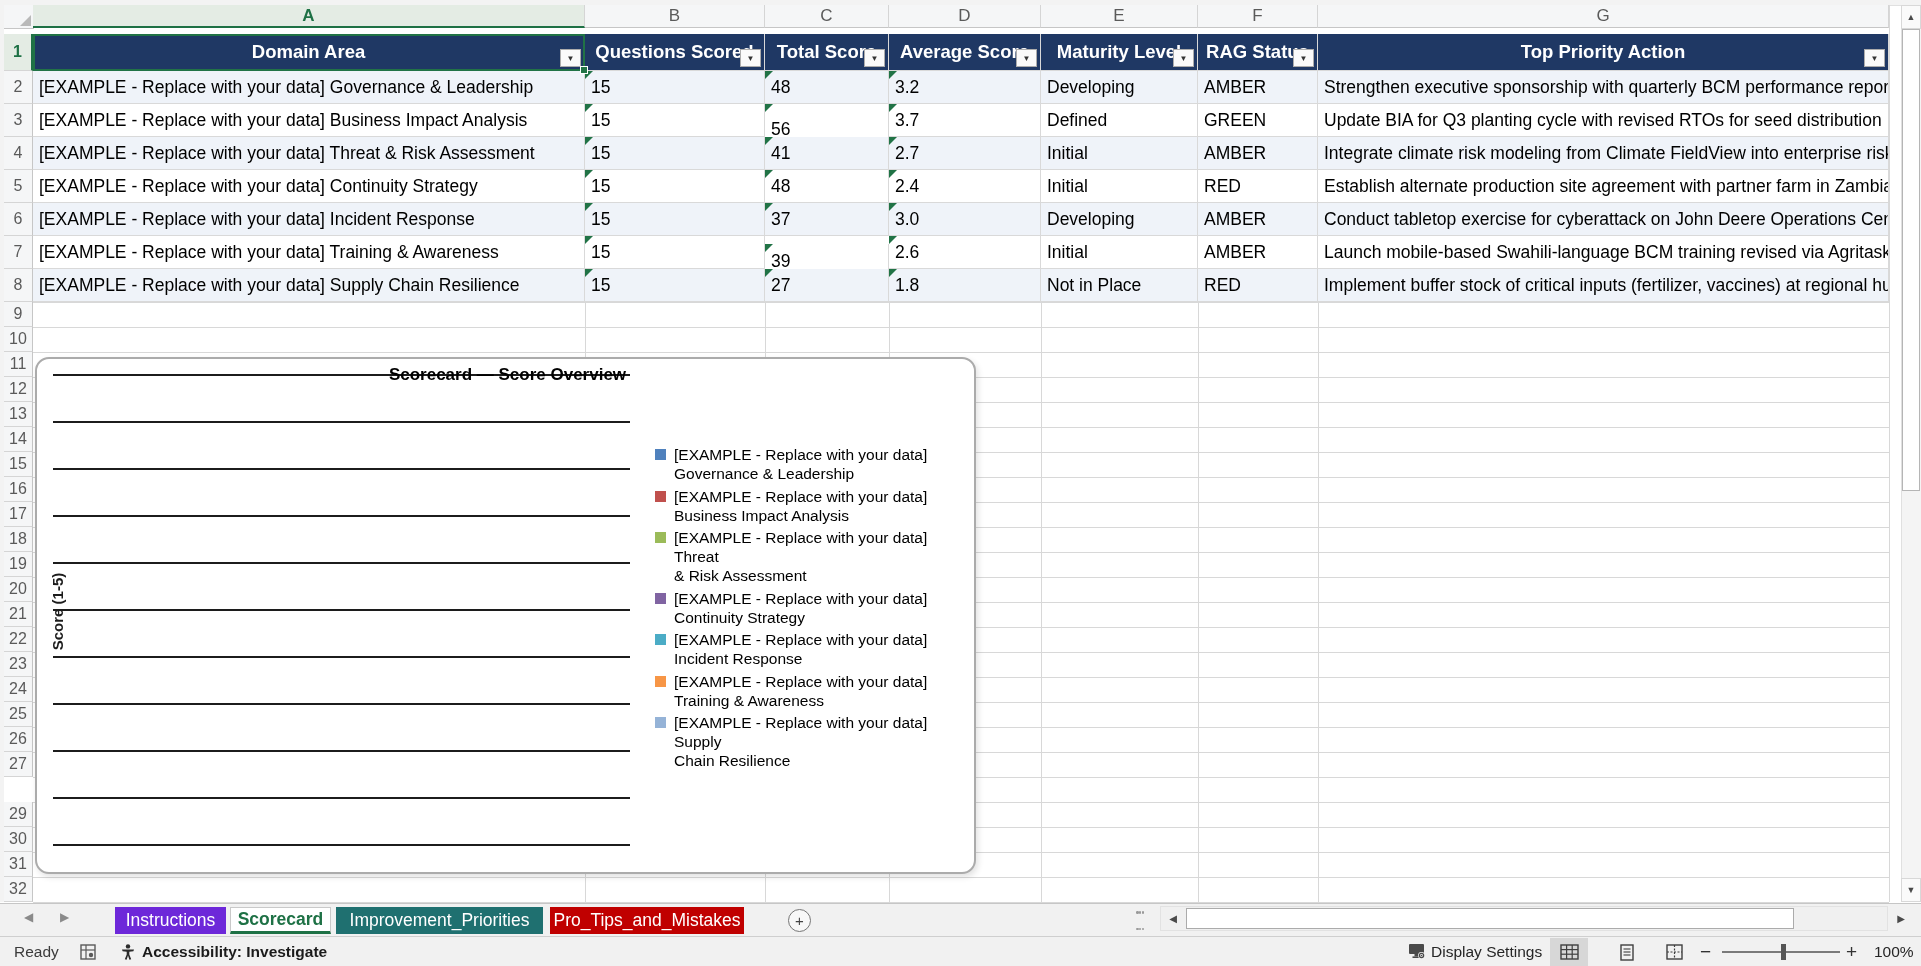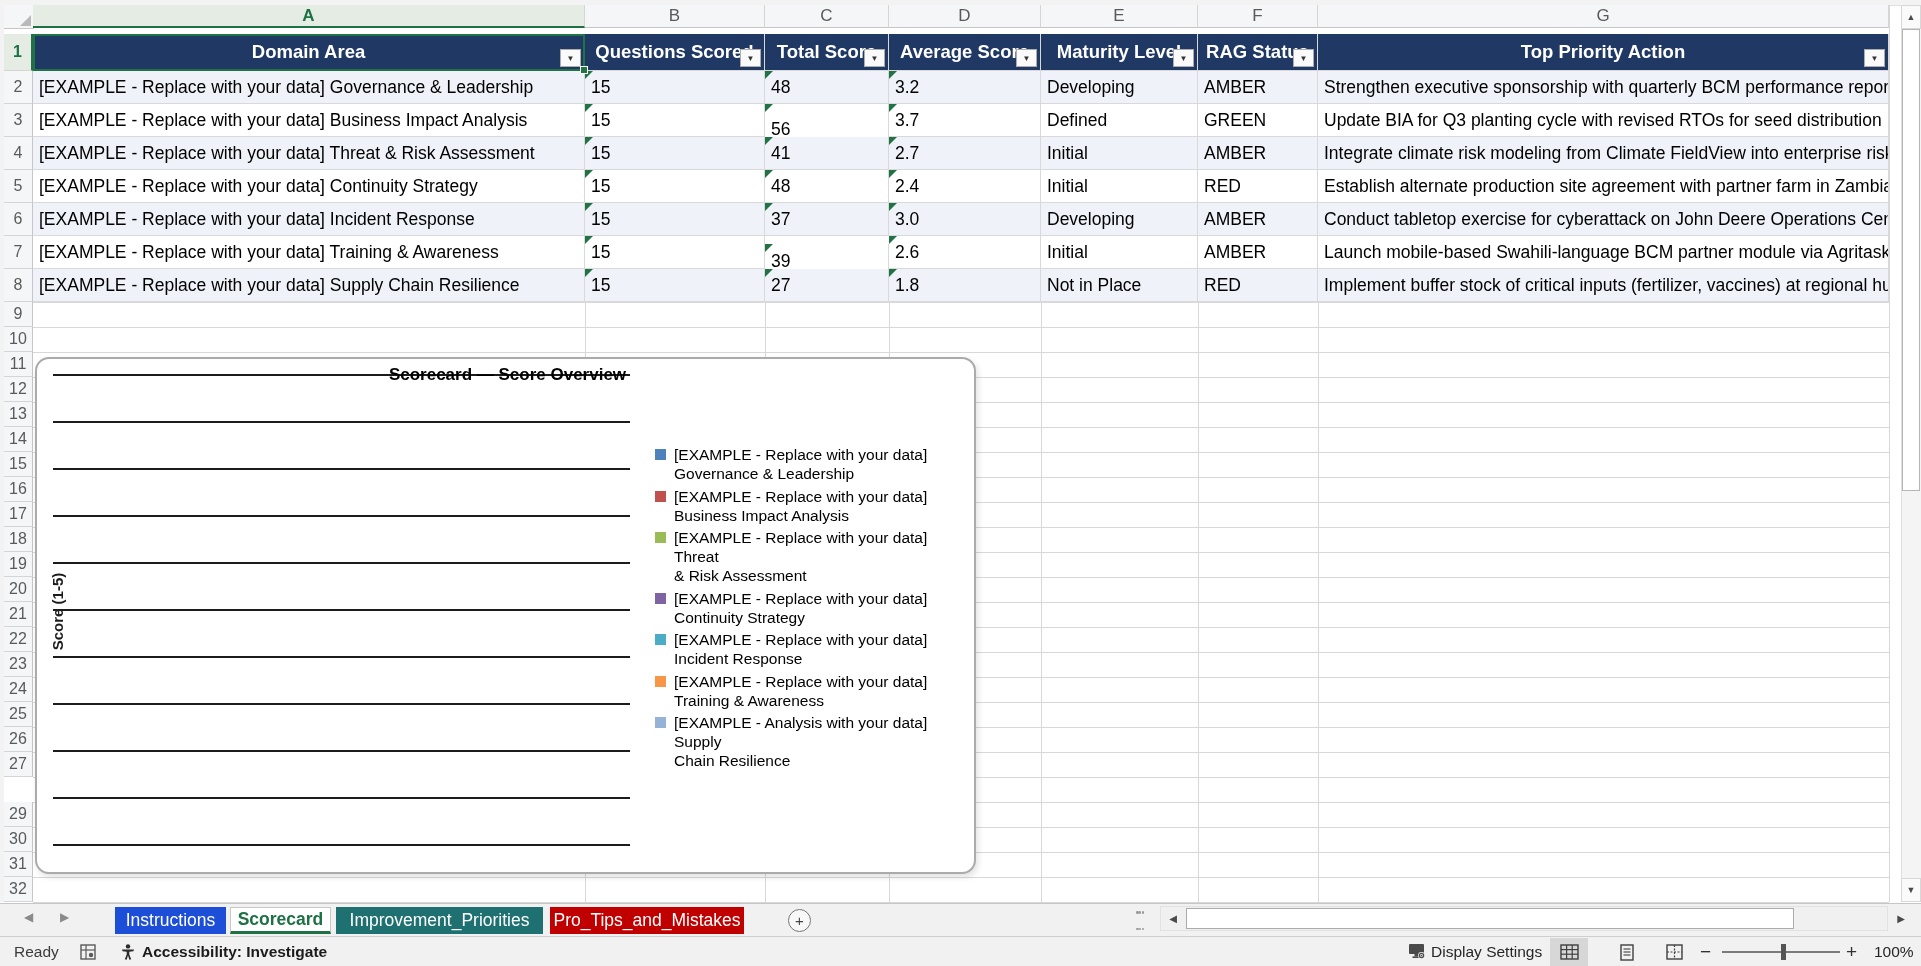--- a/index.html
+++ b/index.html
@@ -325,21 +325,21 @@
         <span>2.6</span>
         <div class="tri-g" style="border-top-color: rgb(33, 115, 70);"></div>
       </div>
       <div class="abs dcell" style="left: 1041px; top: 236px; width: 157px; height: 33px;">
         <span>Initial</span>
       </div>
       <div class="abs dcell" style="left: 1198px; top: 236px; width: 120px; height: 33px;">
         <span>AMBER</span>
       </div>
       <div class="abs dcell" style="left: 1318px; top: 236px; width: 571px; height: 33px;">
-        <span>Launch mobile-based Swahili-language BCM partner module via Agritask</span>
+        <span>Launch mobile-based Swahili-language BCM training revised via Agritask</span>
       </div>
       <div class="abs dcell band" style="left: 33px; top: 269px; width: 552px; height: 33px; background: rgb(239, 243, 249);">
         <span>[EXAMPLE - Replace with your data] Supply Chain Resilience</span>
       </div>
       <div class="abs dcell band" style="left: 585px; top: 269px; width: 180px; height: 33px; background: rgb(239, 243, 249);">
         <span>15</span>
         <div class="tri-g" style="border-top-color: rgb(33, 115, 70);"></div>
       </div>
       <div class="abs dcell band" style="left: 765px; top: 269px; width: 124px; height: 33px; background: rgb(239, 243, 249);">
         <span>27</span>
@@ -418,32 +418,32 @@
         <div class="lg-item">
           <div class="lg-sq" style="background: rgb(247, 150, 70);"></div>
           <div class="lg-tx">
             <div>[EXAMPLE - Replace with your data]</div>
             <div>Training &amp; Awareness</div>
           </div>
         </div>
         <div class="lg-item">
           <div class="lg-sq" style="background: rgb(149, 179, 215);"></div>
           <div class="lg-tx">
-            <div>[EXAMPLE - Analysis with your data] Supply</div>
+            <div>[EXAMPLE - Replace with your data] Supply</div>
             <div>Chain Resilience</div>
           </div>
         </div>
       </div>
   </div>
 
   <div class="abs tabbar">
     <span class="navarr" style="left:24px;">◀</span>
     <span class="navarr" style="left:60px;">▶</span>
     <div id="tabs">
-        <div class="tab" style="left: 115px; width: 111px; background: #1d4ed8; color: rgb(255, 255, 255);">Instructions</div>
+        <div class="tab" style="left: 115px; width: 111px; background: #6d28d9; color: rgb(255, 255, 255);">Instructions</div>
         <div class="tab active" style="left: 230px; width: 101px;">Scorecard</div>
         <div class="tab" style="left: 336px; width: 207px; background: rgb(31, 112, 112); color: rgb(255, 255, 255);">Improvement_Priorities</div>
         <div class="tab" style="left: 550px; width: 194px; background: rgb(192, 0, 0); color: rgb(255, 255, 255);">Pro_Tips_and_Mistakes</div>
       </div>
     <div class="addsheet">+</div>
     <div class="gripper">
         <i></i>
         <i></i>
         <i></i>
         <i></i>

